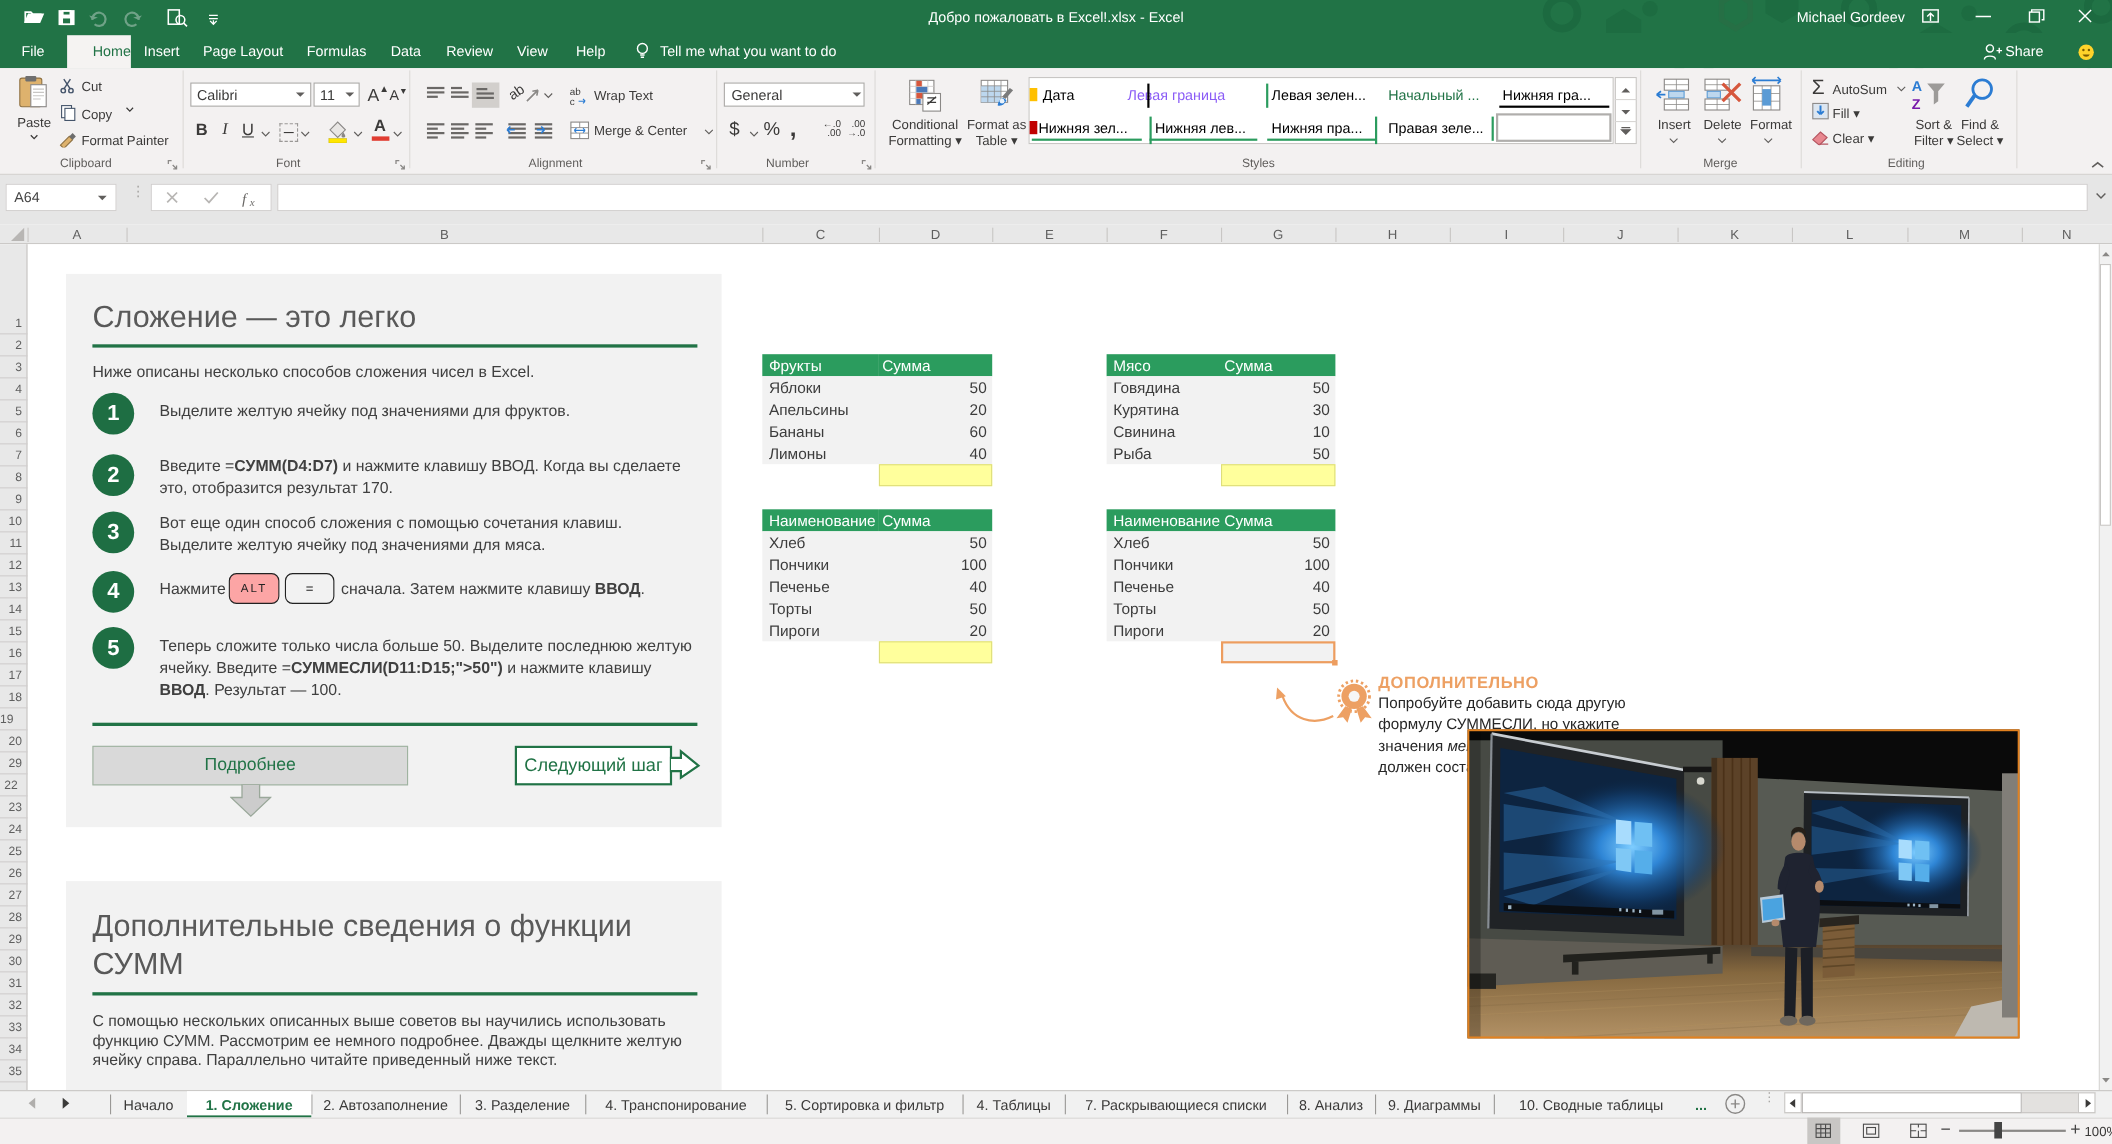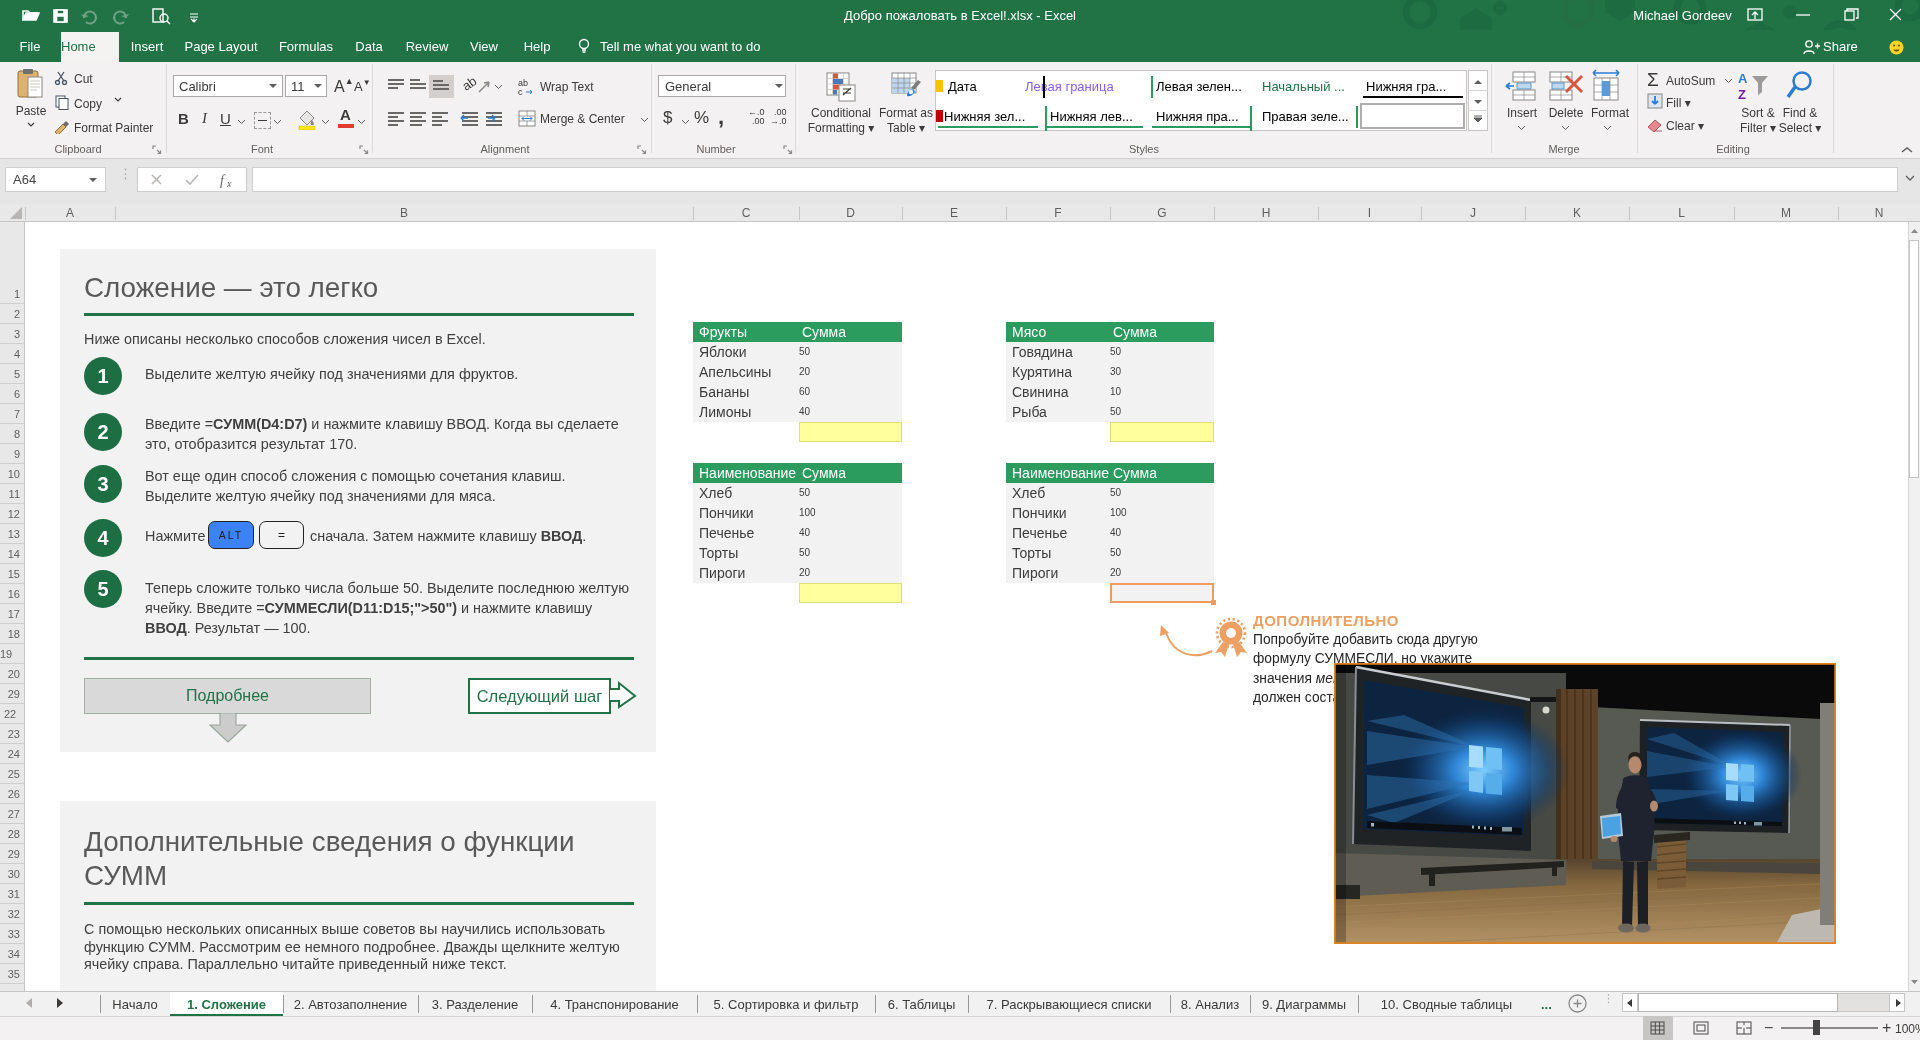--- a/index.html
+++ b/index.html
@@ -2,21 +2,21 @@
 <html><head><meta charset="utf-8"><style>
 *{margin:0;padding:0;box-sizing:border-box}
 html,body{width:1920px;height:1040px;overflow:hidden;font-family:"Liberation Sans",sans-serif;background:#fff}
 .a{position:absolute}
 .tb{background:#217346}
 .glbl{font-size:11px;color:#605e5c;text-align:center}
 .sep{width:1px;background:#dcdad8;top:64px;height:89px}
 .rtxt{font-size:12px;color:#3b3a39}
 .hdrtxt{font-size:12px;color:#5f5f5f}
 .cellL{position:absolute;font-size:14px;color:#3c3c3c;padding-left:6px;line-height:20px;white-space:nowrap}
-.cellR{position:absolute;font-size:10px;color:#3c3c3c;padding-right:5px;line-height:20px;text-align:left;white-space:nowrap}
+.cellR{position:absolute;font-size:14px;color:#3c3c3c;padding-right:5px;line-height:20px;text-align:right;white-space:nowrap}
 .thead{position:absolute;background:#2b9c5e;color:#fff;font-size:14px;line-height:20px;white-space:nowrap}
 .steptxt{position:absolute;font-size:14.4px;color:#404040;line-height:20px;white-space:nowrap}
 .circ{position:absolute;width:38px;height:38px;border-radius:50%;background:#1e6e43;color:#fff;font-size:20px;font-weight:bold;text-align:center;line-height:38px}
 </style></head><body>
 
 <div class="a tb" style="left:0;top:0;width:1920px;height:30px"></div>
 <svg class="a" style="left:1390px;top:0" width="530" height="62" viewBox="0 0 530 62">
 <g fill="none" stroke="#1c6a40" stroke-width="7">
 <circle cx="30" cy="12" r="14"></circle>
       <circle cx="150" cy="52" r="17"></circle>
@@ -75,21 +75,21 @@
 <div class="a" style="left:1390px;top:30px;width:530px;height:32px;overflow:hidden"></div>
 <div class="a" style="top:39px;left:-30px;width:120px;text-align:center;color:#fff;font-size:13px">File</div>
 <div class="a" style="top:39px;left:87px;width:120px;text-align:center;color:#fff;font-size:13px">Insert</div>
 <div class="a" style="top:39px;left:161px;width:120px;text-align:center;color:#fff;font-size:13px">Page Layout</div>
 <div class="a" style="top:39px;left:246px;width:120px;text-align:center;color:#fff;font-size:13px">Formulas</div>
 <div class="a" style="top:39px;left:309px;width:120px;text-align:center;color:#fff;font-size:13px">Data</div>
 <div class="a" style="top:39px;left:367px;width:120px;text-align:center;color:#fff;font-size:13px">Review</div>
 <div class="a" style="top:39px;left:424px;width:120px;text-align:center;color:#fff;font-size:13px">View</div>
 <div class="a" style="top:39px;left:477px;width:120px;text-align:center;color:#fff;font-size:13px">Help</div>
 <div class="a" style="left:61px;top:32px;width:58px;height:30px;background:#f5f3f2"></div>
-<div class="a" style="left:61px;top:39px;width:58px;text-align:left;color:#217346;font-size:13px">Home</div>
+<div class="a" style="left:61px;top:39px;width:58px;text-align:right;color:#217346;font-size:13px">Home</div>
 <svg class="a" style="left:576px;top:38px" width="16" height="17" viewBox="0 0 16 17">
     <g stroke="#fff" fill="none" stroke-width="1.3">
       <circle cx="8" cy="6" r="4.5"></circle>
       <path d="M6 12 h4 M6.5 14 h3"></path>
     </g>
   </svg>
 <div class="a" style="left:600px;top:39px;color:#fff;font-size:13px">Tell me what you want to do</div>
 <svg class="a" style="left:1800px;top:38px" width="20" height="18" viewBox="0 0 20 18">
     <g stroke="#fff" fill="none" stroke-width="1.3">
       <circle cx="9" cy="6" r="3.2"></circle>
@@ -542,21 +542,21 @@
 <div class="a steptxt" style="left:84px;top:329px">Ниже описаны несколько способов сложения чисел в Excel.</div>
 <div class="circ" style="left:84px;top:357px">1</div>
 <div class="circ" style="left:84px;top:413px">2</div>
 <div class="circ" style="left:84px;top:465px">3</div>
 <div class="circ" style="left:84px;top:519px">4</div>
 <div class="circ" style="left:84px;top:570px">5</div>
 <div class="a steptxt" style="left:145px;top:364px">Выделите желтую ячейку под значениями для фруктов.</div>
 <div class="a steptxt" style="left:145px;top:414px">Введите =<b>СУММ(D4:D7)</b> и нажмите клавишу ВВОД. Когда вы сделаете<br>это, отобразится результат 170.</div>
 <div class="a steptxt" style="left:145px;top:466px">Вот еще один способ сложения с помощью сочетания клавиш.<br>Выделите желтую ячейку под значениями для мяса.</div>
 <div class="a steptxt" style="left:145px;top:526px">Нажмите</div>
-<div class="a" style="left:208px;top:521px;width:46px;height:28px;background:#3b82f6;border:1.5px solid #222;border-radius:7px;font-size:10.5px;letter-spacing:2px;color:#222;text-align:center;line-height:26px">ALT</div>
+<div class="a" style="left:208px;top:521px;width:46px;height:28px;background:#fca5a5;border:1.5px solid #222;border-radius:7px;font-size:10.5px;letter-spacing:2px;color:#222;text-align:center;line-height:26px">ALT</div>
 <div class="a" style="left:259px;top:521px;width:45px;height:28px;background:#f2f2f2;border:1.5px solid #222;border-radius:7px;font-size:12px;color:#222;text-align:center;line-height:26px">=</div>
 <div class="a steptxt" style="left:310px;top:526px">сначала. Затем нажмите клавишу <b>ВВОД</b>.</div>
 <div class="a steptxt" style="left:145px;top:578px">Теперь сложите только числа больше 50. Выделите последнюю желтую<br>ячейку. Введите =<b>СУММЕСЛИ(D11:D15;"&gt;50")</b> и нажмите клавишу<br><b>ВВОД</b>. Результат — 100.</div>
 <div class="a" style="left:84px;top:657px;width:550px;height:3px;background:#217346"></div>
 <div class="a" style="left:84px;top:678px;width:287px;height:36px;background:#d9d9d9;border:1px solid #9fb3a0;color:#217346;font-size:16px;text-align:center;line-height:34px">Подробнее</div>
 <svg class="a" style="left:209px;top:713px" width="38" height="30" viewBox="0 0 38 30">
     <path d="M11 0 H27 V12 H37 L19 29 L1 12 H11 Z" fill="#cccccc" stroke="#9aa89a" stroke-width="1.2"></path>
   </svg>
 <div class="a" style="left:468px;top:678px;width:143px;height:36px;background:#fff;border:2px solid #217346;color:#217346;font-size:16.5px;text-align:center;line-height:32px;white-space:nowrap">Следующий шаг</div>
 <svg class="a" style="left:609px;top:678px" width="28" height="36" viewBox="0 0 28 36">
@@ -776,21 +776,21 @@
 <div class="a" style="left:100px;top:997px;width:70px;text-align:center;font-size:13px;color:#3b3a39;white-space:nowrap">Начало</div>
 <div class="a" style="left:100px;top:995px;width:1px;height:18px;background:#9a9896"></div>
 <div class="a" style="left:283px;top:997px;width:135px;text-align:center;font-size:13px;color:#3b3a39;white-space:nowrap">2. Автозаполнение</div>
 <div class="a" style="left:283px;top:995px;width:1px;height:18px;background:#9a9896"></div>
 <div class="a" style="left:418px;top:997px;width:114px;text-align:center;font-size:13px;color:#3b3a39;white-space:nowrap">3. Разделение</div>
 <div class="a" style="left:418px;top:995px;width:1px;height:18px;background:#9a9896"></div>
 <div class="a" style="left:532px;top:997px;width:165px;text-align:center;font-size:13px;color:#3b3a39;white-space:nowrap">4. Транспонирование</div>
 <div class="a" style="left:532px;top:995px;width:1px;height:18px;background:#9a9896"></div>
 <div class="a" style="left:697px;top:997px;width:178px;text-align:center;font-size:13px;color:#3b3a39;white-space:nowrap">5. Сортировка и фильтр</div>
 <div class="a" style="left:697px;top:995px;width:1px;height:18px;background:#9a9896"></div>
-<div class="a" style="left:875px;top:997px;width:93px;text-align:center;font-size:13px;color:#3b3a39;white-space:nowrap">6. Таблицы</div>
+<div class="a" style="left:875px;top:997px;width:93px;text-align:center;font-size:13px;color:#3b3a39;white-space:nowrap">4. Таблицы</div>
 <div class="a" style="left:875px;top:995px;width:1px;height:18px;background:#9a9896"></div>
 <div class="a" style="left:968px;top:997px;width:202px;text-align:center;font-size:13px;color:#3b3a39;white-space:nowrap">7. Раскрывающиеся списки</div>
 <div class="a" style="left:968px;top:995px;width:1px;height:18px;background:#9a9896"></div>
 <div class="a" style="left:1170px;top:997px;width:80px;text-align:center;font-size:13px;color:#3b3a39;white-space:nowrap">8. Анализ</div>
 <div class="a" style="left:1170px;top:995px;width:1px;height:18px;background:#9a9896"></div>
 <div class="a" style="left:1250px;top:997px;width:108px;text-align:center;font-size:13px;color:#3b3a39;white-space:nowrap">9. Диаграммы</div>
 <div class="a" style="left:1250px;top:995px;width:1px;height:18px;background:#9a9896"></div>
 <div class="a" style="left:1358px;top:997px;width:177px;text-align:center;font-size:13px;color:#3b3a39;white-space:nowrap">10. Сводные таблицы</div>
 <div class="a" style="left:1358px;top:995px;width:1px;height:18px;background:#9a9896"></div>
 <div class="a" style="left:170px;top:992px;width:113px;height:24px;background:#fff;border-bottom:2.5px solid #217346"></div>

